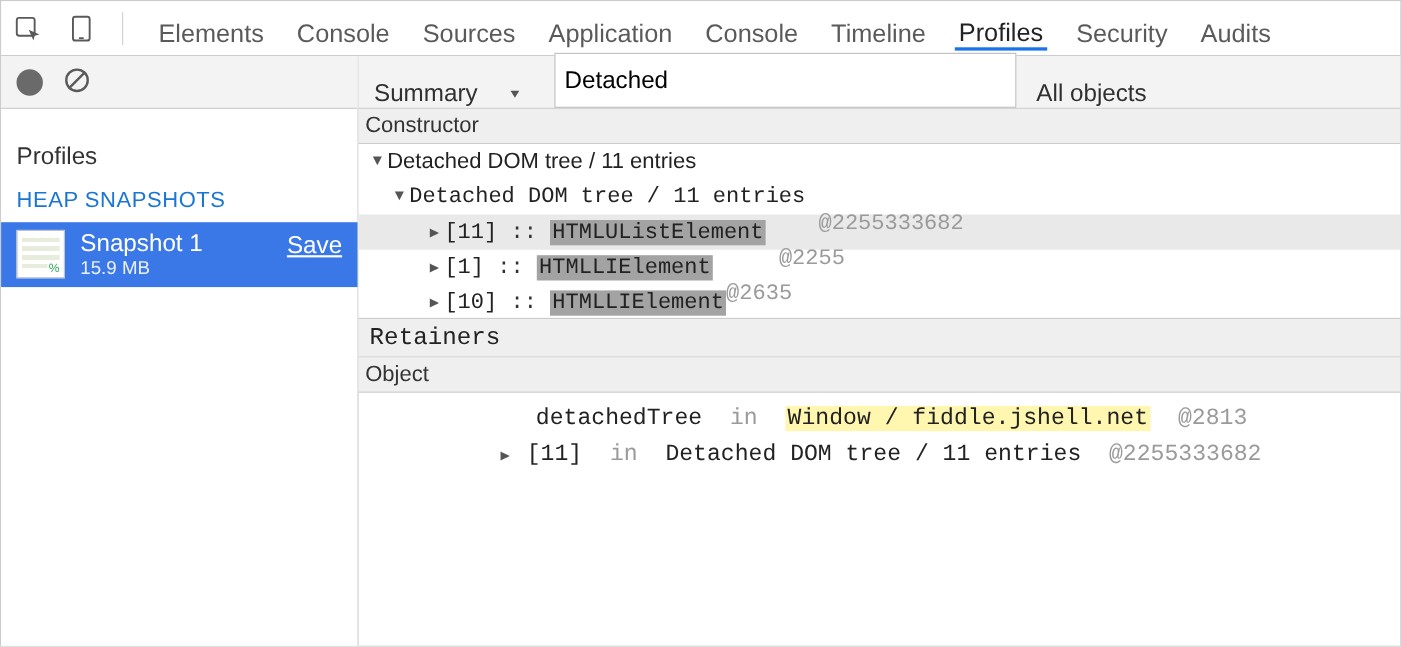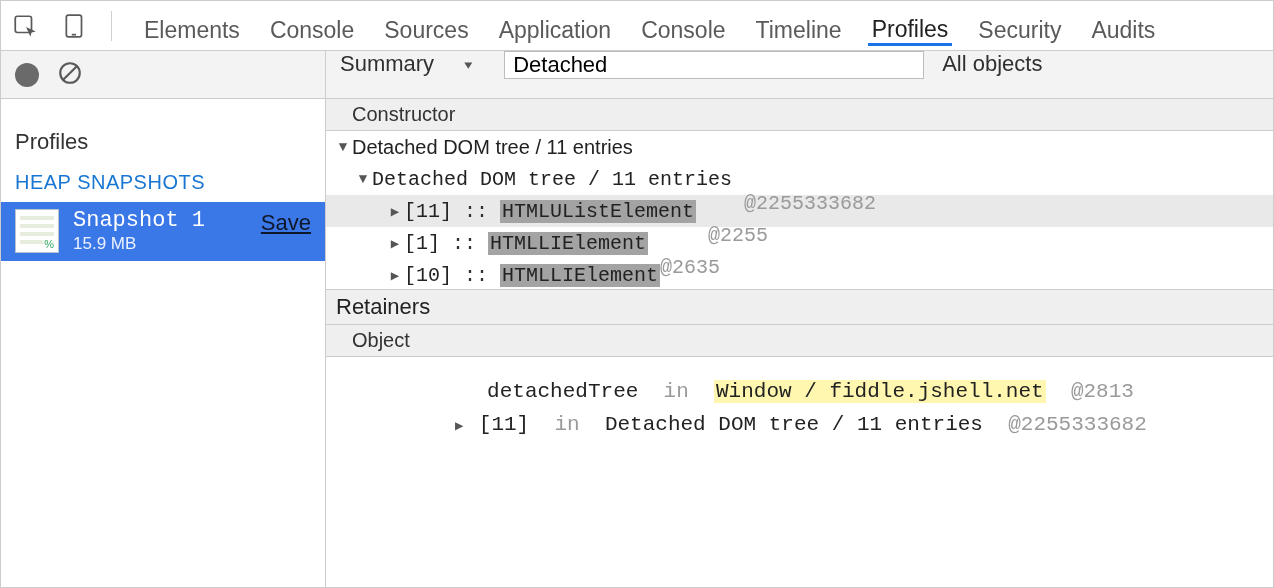--- a/index.html
+++ b/index.html
@@ -21,47 +21,47 @@
   .sb-toolbar .clear svg { width:26px; height:26px; stroke:#5a5a5a; fill:none; stroke-width:2; }
   .sb-section-title { font-size:22px; color:#333; padding:30px 14px 10px 14px; }
   .sb-heap-title { font-size:20px; color:#1976d2; padding:6px 14px 8px 14px; letter-spacing:0.5px; }
   .snapshot { display:flex; align-items:center; gap:14px; padding:6px 14px; background:#3b78e7; color:#fff; }
   .snap-icon { width:44px; height:44px; background:#fff; border:1px solid #b8c1cc; display:flex; align-items:center; justify-content:center; position:relative; }
   .snap-icon::before { content:""; position:absolute; left:4px; right:4px; top:6px; bottom:6px;
      background: repeating-linear-gradient(to bottom, #d8e2c8 0 4px, #fff 4px 8px),
                  repeating-linear-gradient(to right, #d8e2c8 0 4px, #fff 4px 8px); opacity:.6;}
   .snap-icon .pct { position:absolute; bottom:2px; right:3px; font-size:11px; color:#3a6; background:rgba(255,255,255,.7); padding:0 1px; }
   .snapshot .meta { flex:1; display:flex; flex-direction:column; line-height:1.2; }
-  .snapshot .name { font-size:22px;font-family:Liberation Mono, monospace; }
+  .snapshot .name { font-size:22px; }
   .snapshot .size { font-size:17px; opacity:.9; }
-  .snapshot .save { color:#0f172a; text-decoration:underline; font-size:22px; align-self:flex-start; margin-top:2px;}
+  .snapshot .save { color:#ffffff; text-decoration:underline; font-size:22px; align-self:flex-start; margin-top:2px;}
   
   .main { flex:1; display:flex; flex-direction:column; min-width:0; }
-  .main-toolbar { height:48px; border-bottom:1px solid #ccc; background:#f3f3f3; display:flex; align-items:flex-start; gap:18px; padding:0 14px; font-size:22px; color:#303030; }
+  .main-toolbar { height:48px; border-bottom:1px solid #ccc; background:#f3f3f3; display:flex; align-items:flex-end; gap:18px; padding:0 14px; font-size:22px; color:#303030; }
   .main-toolbar .summary { display:flex; align-items:center; gap:30px; padding-right:14px; position:relative; }
   .main-toolbar .summary::after{ content:"▾"; color:#555; font-size:16px; transform:scaleY(.8);}
   .main-toolbar .filter { flex:0 0 420px; }
-  .main-toolbar .filter input { width:100%; height:28px; font-size:22px; padding:2px 8px; border:1px solid #bdbdbd; background:#fff; }
-  .col-header { height:32px; border-bottom:1px solid #ccc; background:#efefef; display:flex; align-items:center; padding:0 26px; font-size:20px; color:#333; }
+  .main-toolbar .filter input { width:100%; height:50px; font-size:22px; padding:2px 8px; border:1px solid #bdbdbd; background:#fff; }
+  .col-header { height:32px; border-bottom:1px solid #ccc; background:#efefef; display:flex; align-items:center; padding:0 6px; font-size:20px; color:#333; }
   
   .tree { flex:0 0 158px; overflow:hidden; background:#fff; font-size:20px; }
   .tree .row { display:flex; align-items:center; height:32px; padding-left:10px; white-space:nowrap; }
   .tree .row.selected { background:#e9e9e9; }
   .tree .caret { display:inline-block; width:14px; text-align:center; color:#555; font-size:14px; margin-right:2px; }
   .tree .caret.open::before { content:"▼"; }
   .tree .caret.closed::before { content:"▶"; }
   .tree .lvl0 { padding-left:10px; }
   .tree .lvl1 { padding-left:30px; }
   .tree .lvl2 { padding-left:62px; }
   .red { background:#a3a3a3; padding:0 2px; }
   .atid { color:#9a9a9a;margin-top:48px; }
   .sep { color:#303030; }
   
-  .section-header { height:36px; border-top:1px solid #ccc; border-bottom:1px solid #ccc; background:#efefef; display:flex; align-items:center; padding:0 10px; font-size:22px; }
-  .retainers-body { flex:1; padding:19px 10px; font-size:21px; line-height:1.55; overflow:hidden; }
+  .section-header { height:36px; border-top:1px solid #ccc; border-bottom:1px solid #ccc; background:#efefef; display:flex; align-items:center; padding:0 10px; font-size:22px;font-family:Liberation Mono, monospace; }
+  .retainers-body { flex:1; padding:8px 10px; font-size:21px; line-height:1.55; overflow:hidden; }
   .retainers-body .row { white-space:nowrap; }
   .yellow { background:#fff7b0; padding:0 2px; }
   .kw { color:#9a9a9a; }
 </style>
 </head>
 <body>
 
 <div class="root">
 
   <div class="tabbar">

